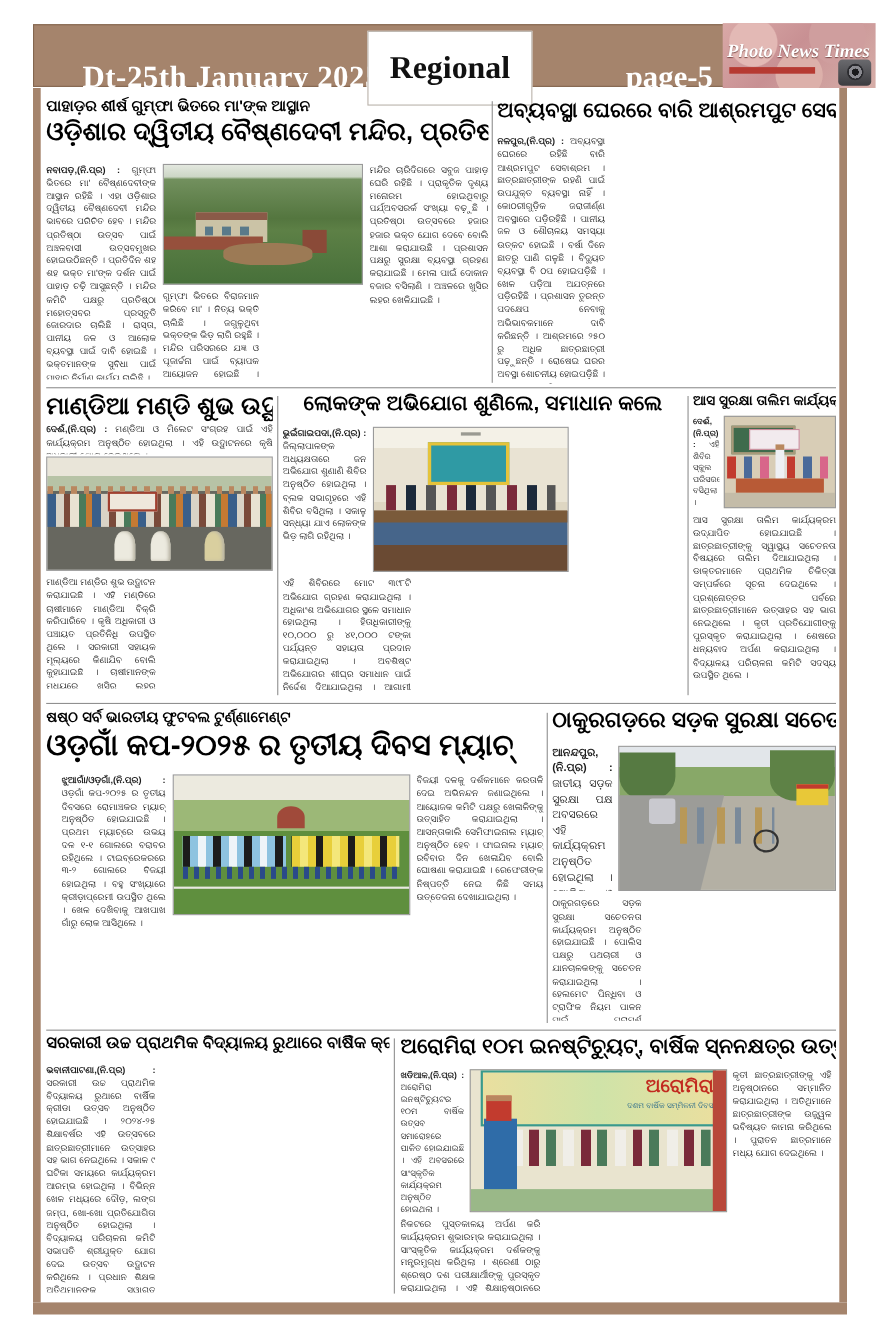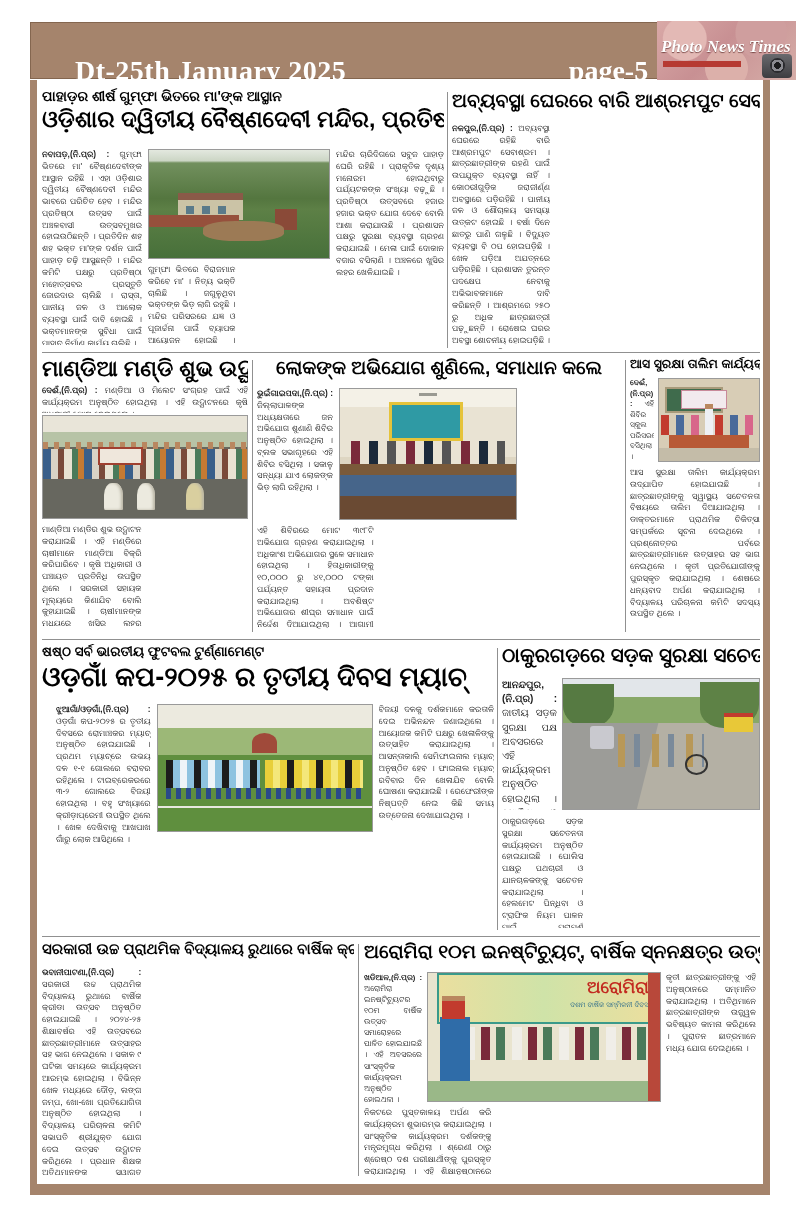--- a/index.html
+++ b/index.html
@@ -130,20 +130,23 @@
 </style>
 </head>
 <body>
 
 <div class="page">
 
   <div class="hdr-band">
     <div class="hdr-date">Dt-25th January 2025</div>
     <div class="hdr-page">page-5</div>
   </div>
+  <div class="regional-box">
+    <span>Regional</span>
+  </div>
   <div class="logo">
     <div class="logo-script">Photo News Times</div>
     <div class="logo-strip"></div>
     <div class="logo-cam"></div>
   </div>
 
   <div class="frame-l"></div>
   <div class="frame-r"></div>
   <div class="frame-b"></div>
 
@@ -159,21 +162,21 @@
           <div class="building"></div>
           <div class="wall1"></div>
           <div class="wall2"></div>
           <div class="ground"></div>
         </div>
         <div class="zone cols2" style="height:80px; margin-top:5px;">
           <p class="bt">ଗୁମ୍ଫା ଭିତରେ ବିରାଜମାନ କରିବେ ମା' । ନିତ୍ୟ ଭକ୍ତି ଚାଲିଛି । ଜଗୁଳୁଥିବା ଭକ୍ତଙ୍କ ଭିଡ଼ ଲାଗି ରହୁଛି । ମନ୍ଦିର ପରିସରରେ ଯଜ୍ଞ ଓ ପୂଜାର୍ଚ୍ଚନା ପାଇଁ ବ୍ୟାପକ ଆୟୋଜନ ହୋଇଛି । ଦୂରଦୂରାନ୍ତରୁ ଭକ୍ତ ଆସି ପହଞ୍ଚିଲେଣି ।</p>
         </div>
       </div>
       <div class="zone" style="width:108px; height:196px;">
-        <p class="bt">ମନ୍ଦିର ଚାରିଦିଗରେ ସବୁଜ ପାହାଡ଼ ଘେରି ରହିଛି । ପ୍ରାକୃତିକ ଦୃଶ୍ୟ ମନୋରମ ହୋଇଥିବାରୁ ପର୍ଯ୍ୟଟକଙ୍କ ସଂଖ୍ୟା ବଢ଼ୁଛି । ପ୍ରତିଷ୍ଠା ଉତ୍ସବରେ ହଜାର ହଜାର ଭକ୍ତ ଯୋଗ ଦେବେ ବୋଲି ଆଶା କରାଯାଉଛି । ପ୍ରଶାସନ ପକ୍ଷରୁ ସୁରକ୍ଷା ବ୍ୟବସ୍ଥା ଗ୍ରହଣ କରାଯାଇଛି । ମେଳା ପାଇଁ ଦୋକାନ ବଜାର ବସିଲାଣି । ଅଞ୍ଚଳରେ ଖୁସିର ଲହର ଖେଳିଯାଇଛି ।</p>
+        <p class="bt">ମନ୍ଦିର ଚାରିଦିଗରେ ସବୁଜ ପାହାଡ଼ ଘେରି ରହିଛି । ପ୍ରାକୃତିକ ଦୃଶ୍ୟ ମନୋରମ ହୋଇଥିବାରୁ ପର୍ଯ୍ଅବସରର୍କ ସଂଖ୍ୟା ବଢ଼ୁଛି । ପ୍ରତିଷ୍ଠା ଉତ୍ସବରେ ହଜାର ହଜାର ଭକ୍ତ ଯୋଗ ଦେବେ ବୋଲି ଆଶା କରାଯାଉଛି । ପ୍ରଶାସନ ପକ୍ଷରୁ ସୁରକ୍ଷା ବ୍ୟବସ୍ଥା ଗ୍ରହଣ କରାଯାଇଛି । ମେଳା ପାଇଁ ଦୋକାନ ବଜାର ବସିଲାଣି । ଅଞ୍ଚଳରେ ଖୁସିର ଲହର ଖେଳିଯାଇଛି ।</p>
       </div>
     </div>
   </div>
 
   <div class="vrule" style="left:447px; top:92px; height:256px;"></div>
 
   <div class="abs" style="left:452px; top:90px; width:308px;">
     <div class="headline nowrap" style="font-size:19px; height:27px; text-align:center;">ଅବ୍ୟବସ୍ଥା ଘେରରେ ବାରି ଆଶ୍ରମପୁଟ ସେବାଶ୍ରମ</div>
     <div class="zone cols3" style="height:226px; margin-top:6px;">
       <p class="bt"><span class="dl">ନଳପୁର,(ନି.ପ୍ର) :</span> <span>ଅବ୍ୟବସ୍ଥା ଘେରରେ ରହିଛି ବାରି ଆଶ୍ରମପୁଟ ସେବାଶ୍ରମ । ଛାତ୍ରଛାତ୍ରୀଙ୍କ ରହଣି ପାଇଁ ଉପଯୁକ୍ତ ବ୍ୟବସ୍ଥା ନାହିଁ । କୋଠରୀଗୁଡ଼ିକ ଜରାଜୀର୍ଣ୍ଣ ଅବସ୍ଥାରେ ପଡ଼ିରହିଛି । ପାନୀୟ ଜଳ ଓ ଶୌଚାଳୟ ସମସ୍ୟା ଉତ୍କଟ ହୋଇଛି । ବର୍ଷା ଦିନେ ଛାତରୁ ପାଣି ଗଳୁଛି । ବିଦ୍ୟୁତ ବ୍ୟବସ୍ଥା ବି ଠପ ହୋଇପଡ଼ିଛି । ଖେଳ ପଡ଼ିଆ ଅଯତ୍ନରେ ପଡ଼ିରହିଛି । ପ୍ରଶାସନ ତୁରନ୍ତ ପଦକ୍ଷେପ ନେବାକୁ ଅଭିଭାବକମାନେ ଦାବି କରିଛନ୍ତି । ଆଶ୍ରମରେ ୨୫୦ ରୁ ଅଧିକ ଛାତ୍ରଛାତ୍ରୀ ପଢ଼ୁଛନ୍ତି । ରୋଷେଇ ଘରର ଅବସ୍ଥା ଶୋଚନୀୟ ହୋଇପଡ଼ିଛି । ବାରମ୍ବାର ଅଭିଯୋଗ ସତ୍ତ୍ୱେ କୌଣସି ସୁଫଳ ମିଳିନାହିଁ । ବିଭାଗୀୟ ଅଧିକାରୀ ଶୀଘ୍ର ମରାମତି ହେବ ବୋଲି କହିଛନ୍ତି । ଛାତ୍ରଛାତ୍ରୀଙ୍କ ଭବିଷ୍ୟତ ନେଇ ଅଭିଭାବକ ଚିନ୍ତିତ ଅଛନ୍ତି । ହଷ୍ଟେଲ ଗୃହର ଦେୱାଲରେ ଫାଟ ଦେଖାଦେଇଛି । ଶୀଘ୍ର ମରାମତି ନହେଲେ ଆନ୍ଦୋଳନ ହେବ ବୋଲି ଚେତାବନୀ ଦିଆଯାଇଛି ।</span></p>

